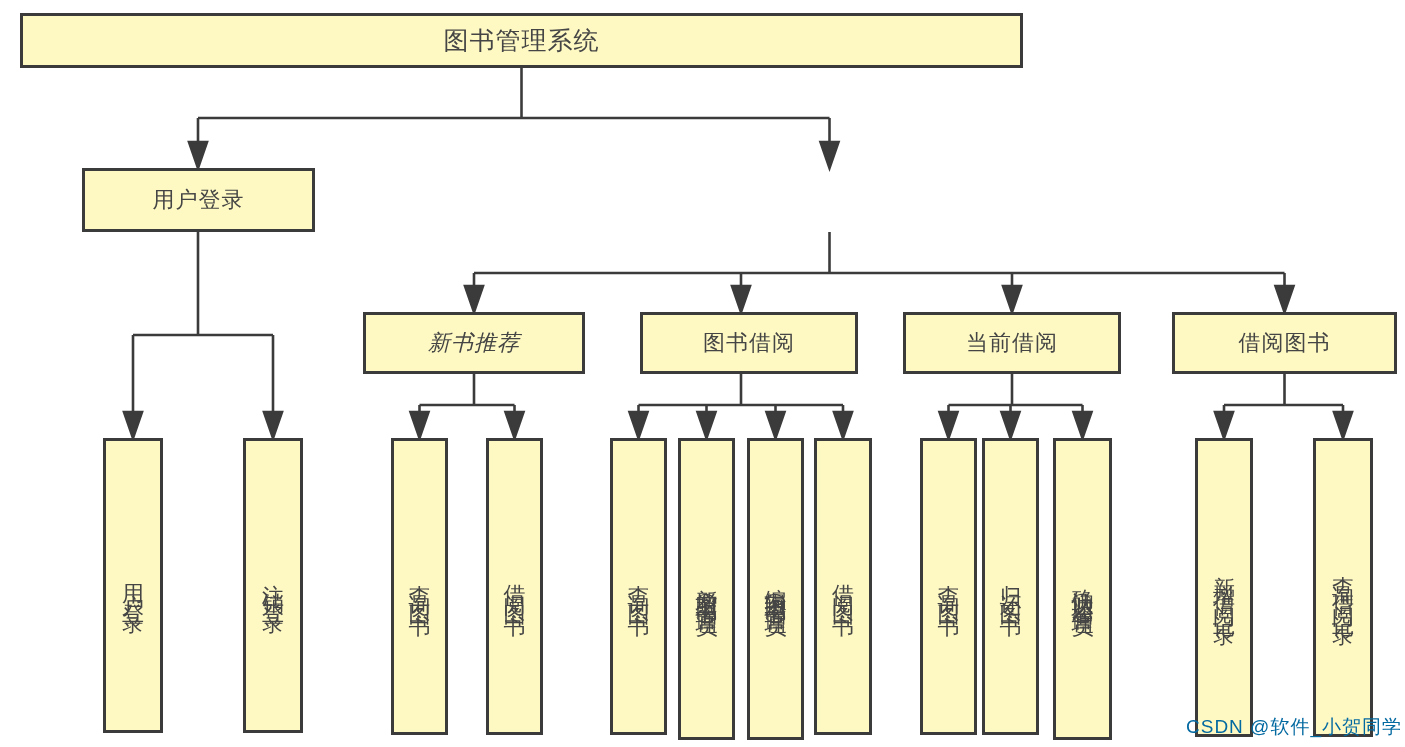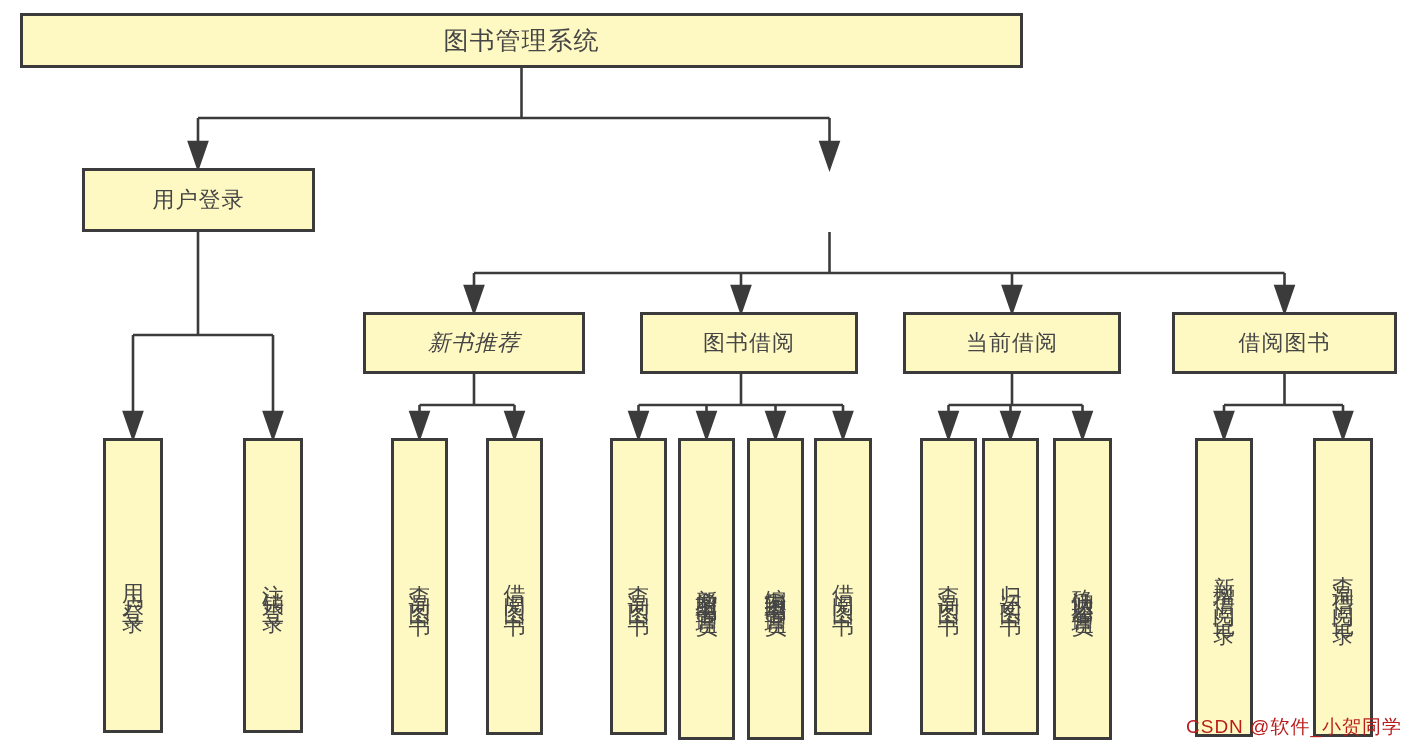--- a/index.html
+++ b/index.html
@@ -35,21 +35,21 @@
     line-height: 1;
     white-space: nowrap;
   }
   .v4 span, .v6 span { letter-spacing: 10px; }
   .v8 span { letter-spacing: 4px; }
   #watermark {
     position: absolute;
     left: 1186px;
     top: 714px;
     font-size: 19px;
-    color: #b91c1c;
+    color: #0369a1;
     letter-spacing: 1px;
     white-space: nowrap;
     z-index: 5;
   }
 </style>
 </head>
 <body>
 
 <div id="stage">
 

